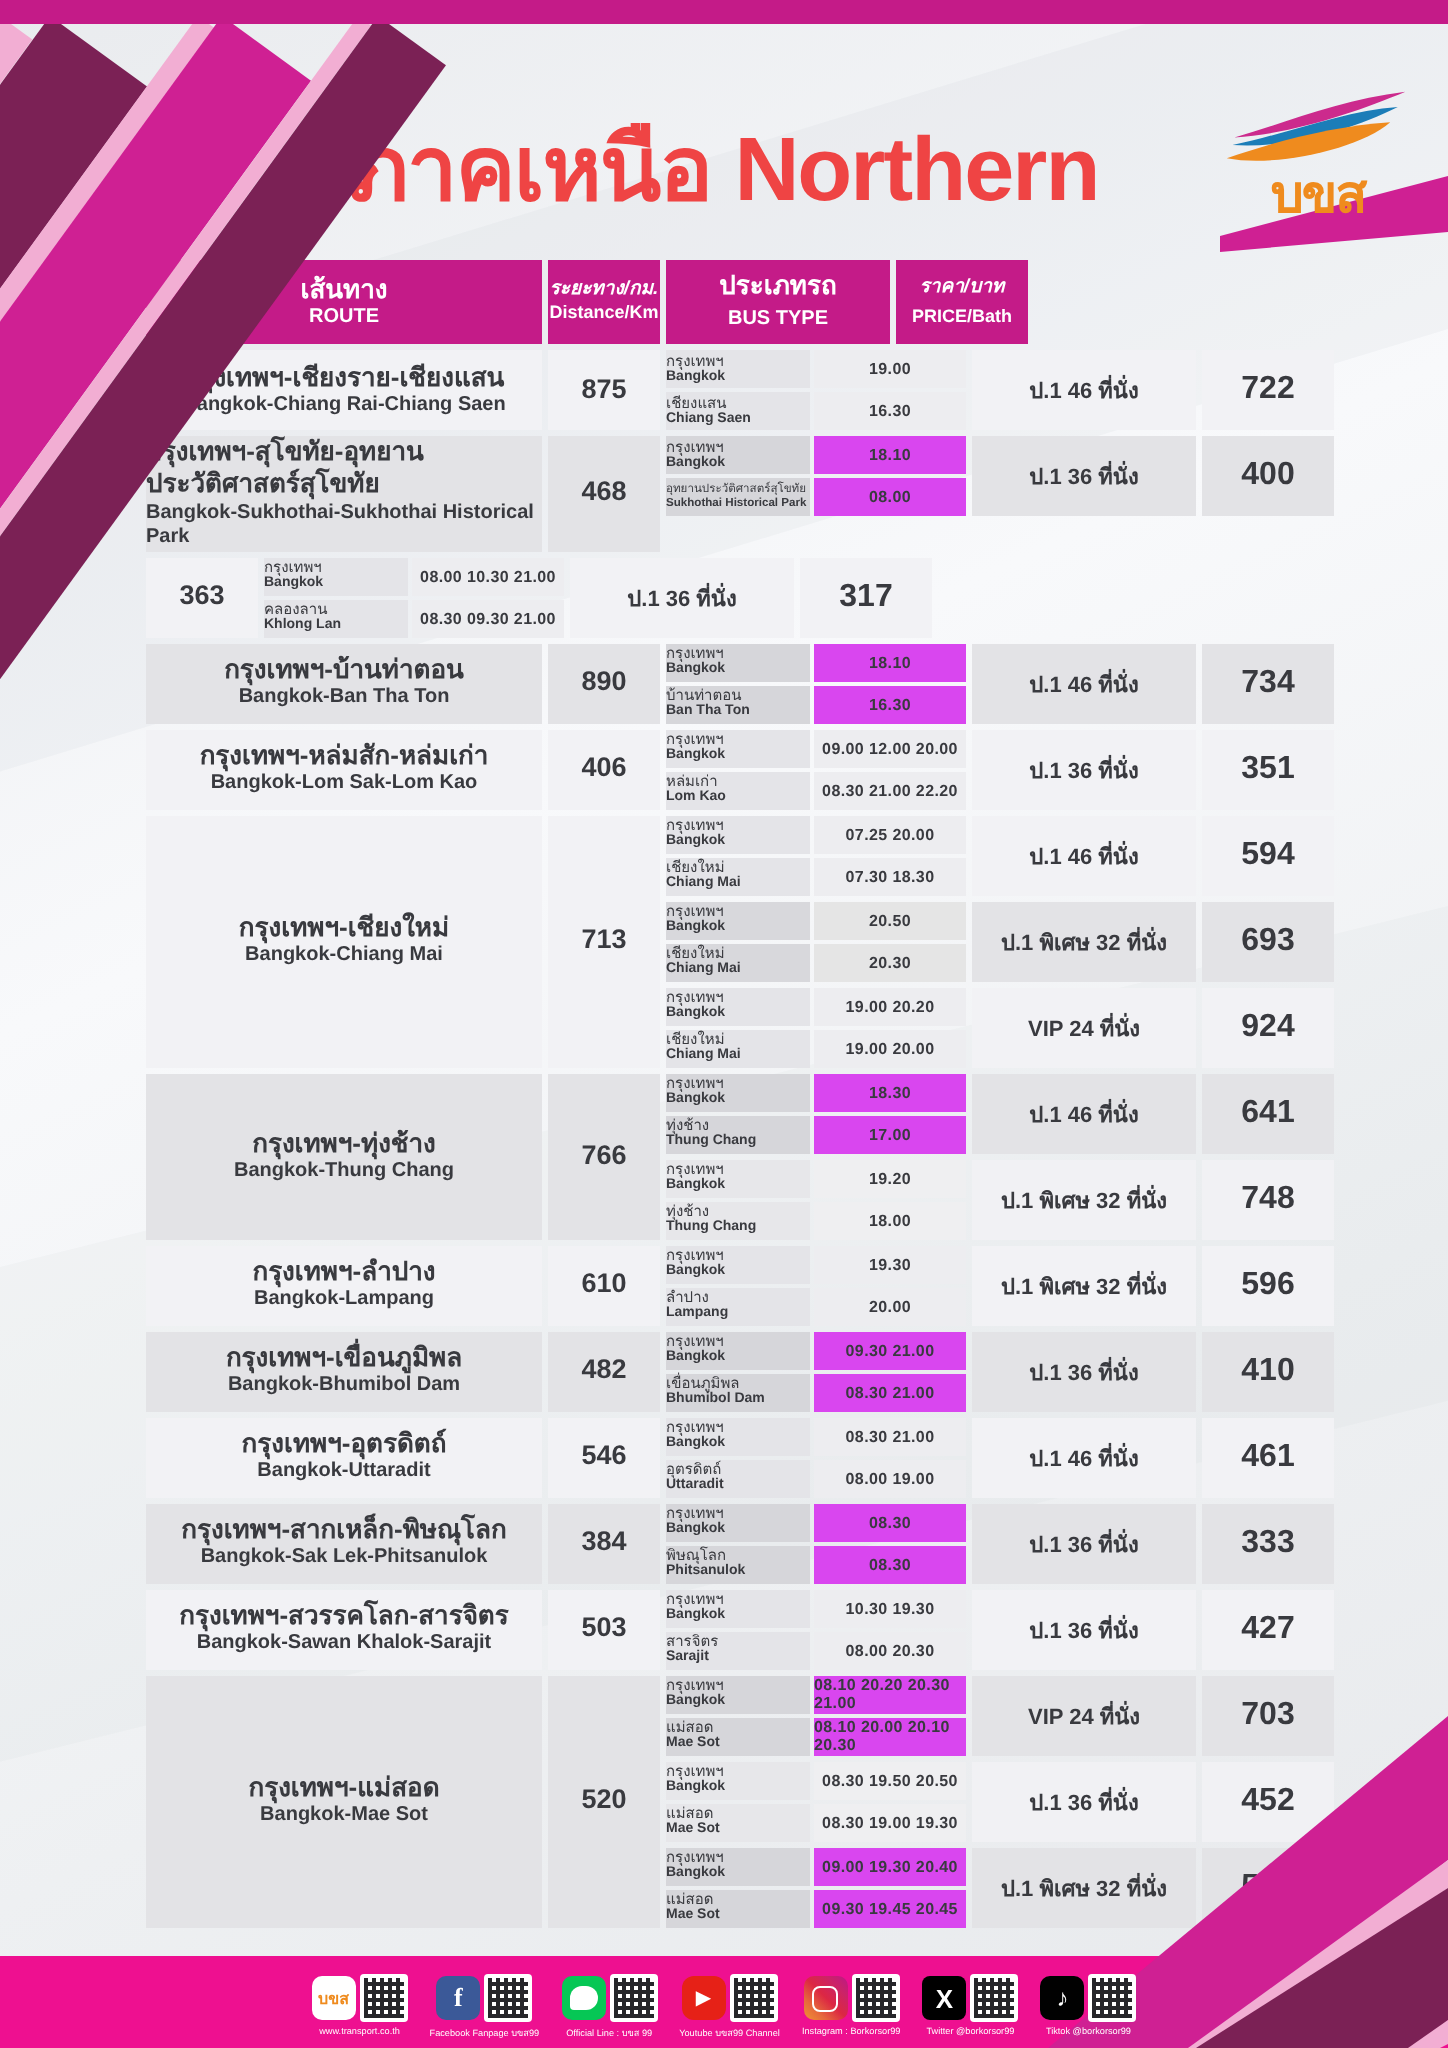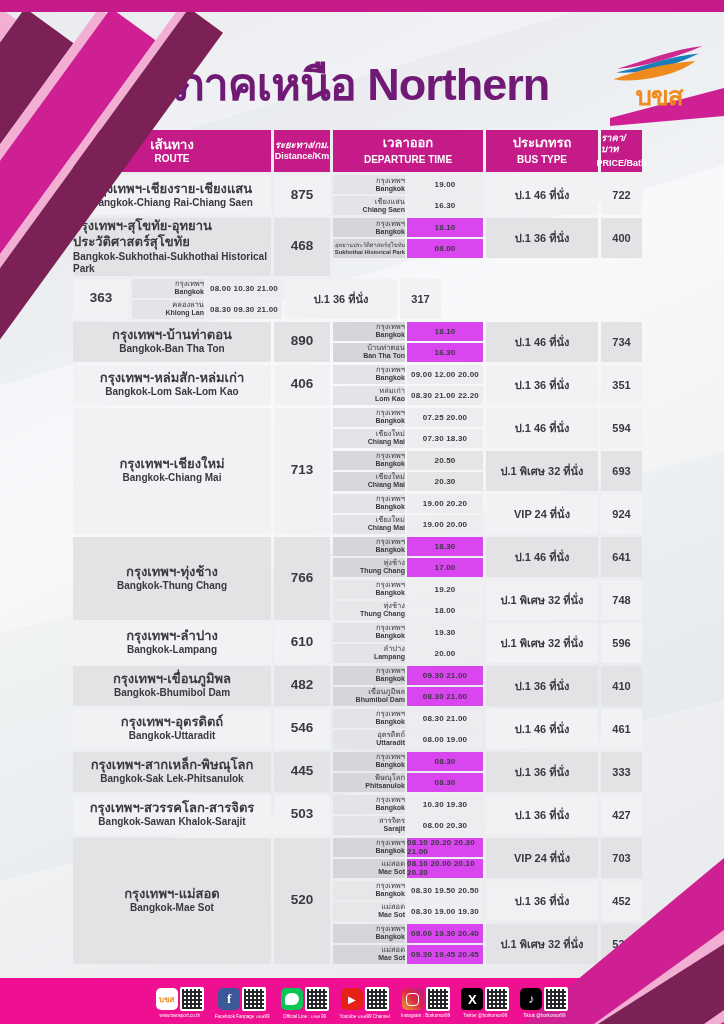--- a/index.html
+++ b/index.html
@@ -22,52 +22,52 @@
     clip-path:polygon(114px 0,114px 28px,0 38px,0 30px);background:#cf2093;}
   .footband{position:absolute;left:0;bottom:0;width:724px;height:46px;background:#ee1090;z-index:4;}
   .br{position:absolute;inset:0;z-index:5;pointer-events:none;}
   .br .ply{position:absolute;inset:0;}
   .ply.m1{background:#cf2093;clip-path:polygon(724px 858px,724px 930px,606px 1024px,524px 1024px);}
   .ply.p1{background:#f2aed3;clip-path:polygon(724px 930px,724px 944px,612px 1024px,594px 1024px);}
   .ply.d1{background:#7b2155;clip-path:polygon(724px 944px,724px 1010px,710px 1024px,598px 1024px);}
   .ply.p2{background:#f2aed3;clip-path:polygon(724px 1010px,724px 1022px,720px 1024px,704px 1024px);}
   
   .title{position:absolute;top:48px;left:0;width:724px;text-align:center;z-index:2;
-    color:#701a75;font-weight:bold;font-size:45px;letter-spacing:-1px;}
+    color:#ef4444;font-weight:bold;font-size:45px;letter-spacing:-1px;}
   .logo{position:absolute;top:44px;right:14px;width:102px;text-align:center;z-index:3;}
   .logo .brand{color:#ef8b1e;font-weight:bold;font-size:26px;line-height:20px;letter-spacing:-1px;}
   
   .bustable{position:absolute;left:73px;top:130px;width:580px;z-index:2;color:#393a3f;}
   .hrow,.row{display:flex;gap:3px;margin-bottom:3px;}
   .hc{background:#c41b88;color:#fff;display:flex;flex-direction:column;align-items:center;justify-content:center;height:42px;line-height:1.15;}
   .hc .hth{font-size:13px;font-weight:bold;}
   .hc .hen{font-size:10px;font-weight:bold;}
   .hc.sm .hth{font-size:9.5px;font-style:italic;}
   .hc.sm .hen{font-size:9px;}
   .c-route{width:198px;flex:none;}
   .c-dist{width:56px;flex:none;}
   .c-dep{width:150px;flex:none;}
   .c-bus{width:112px;flex:none;}
-  .c-price{width:41px;flex:none;}
+  .c-price{width:66px;flex:none;}
   .c-dep,.c-bus,.c-price{display:flex;flex-direction:column;gap:3px;}
   .cell{display:flex;flex-direction:column;align-items:center;justify-content:center;line-height:1.25;}
   .rt{font-size:13px;font-weight:bold;}
   .re{font-size:10px;font-weight:bold;}
   .dv{font-size:13.5px;font-weight:bold;}
   .grp{display:flex;flex-direction:column;gap:2px;}
   .depline{display:flex;gap:2px;height:19px;}
-  .loc{width:72px;flex:none;display:flex;flex-direction:column;align-items:flex-end;justify-content:center;line-height:1.1;}
+  .loc{width:72px;flex:none;display:flex;flex-direction:column;align-items:flex-start;justify-content:center;line-height:1.1;}
   .loc .lt{font-size:7.5px;}
   .loc .le{font-size:7px;font-weight:bold;}
   .loc.tiny .lt{font-size:5.8px;}
   .loc.tiny .le{font-size:5.8px;}
   .tms{flex:1;display:flex;align-items:center;justify-content:center;font-size:8px;font-weight:bold;letter-spacing:.2px;}
   .bgc{height:40px;display:flex;align-items:center;justify-content:center;font-weight:bold;font-size:12.5px;}
   .bgc.longbt{font-size:11px;}
-  .c-price .bgc{font-size:11px;}
+  .c-price .bgc{font-size:16px;}
   
   .sh-a .cell,.sh-a .bgc{background:#f2f2f5;}
   .sh-a .loc{background:#e4e4e8;}
   .sh-a .tms{background:#ededf0;}
   .sh-a .grp.alt .loc{background:#d8d8dc;}
   .sh-a .grp.alt .tms{background:#e5e5e5;}
   .sh-a .bgc.alt{background:#e3e3e6;}
   .sh-b .cell,.sh-b .bgc{background:#e3e3e6;}
   .sh-b .loc{background:#d6d6da;}
   .sh-b .tms{background:#d946ef;}
@@ -134,24 +134,20 @@
 <div class="bustable">
   <div class="hrow">
     <div class="hc c-route">
       <div class="hth">เส้นทาง</div>
       <div class="hen">ROUTE</div>
     </div>
     <div class="hc c-dist sm">
       <div class="hth">ระยะทาง/กม.</div>
       <div class="hen">Distance/Km</div>
     </div>
-    <div class="hc c-dep">
-      <div class="hth">เวลาออก</div>
-      <div class="hen">DEPARTURE TIME</div>
-    </div>
     <div class="hc c-bus">
       <div class="hth">ประเภทรถ</div>
       <div class="hen">BUS TYPE</div>
     </div>
     <div class="hc c-price sm">
       <div class="hth">ราคา/บาท</div>
       <div class="hen">PRICE/Bath</div>
     </div>
   </div>
   <div>
@@ -638,21 +634,21 @@
             <span>461</span>
           </div>
         </div>
       </div>
       <div class="row sh-b">
         <div class="cell c-route">
           <div class="rt">กรุงเทพฯ-สากเหล็ก-พิษณุโลก</div>
           <div class="re">Bangkok-Sak Lek-Phitsanulok</div>
         </div>
         <div class="cell c-dist">
-          <div class="dv">445</div>
+          <div class="dv">384</div>
         </div>
         <div class="c-dep">
           <div class="grp">
             <div class="depline">
               <div class="loc">
                 <div class="lt">กรุงเทพฯ</div>
                 <div class="le">Bangkok</div>
               </div>
               <div class="tms">
                 <span>08.30</span>

